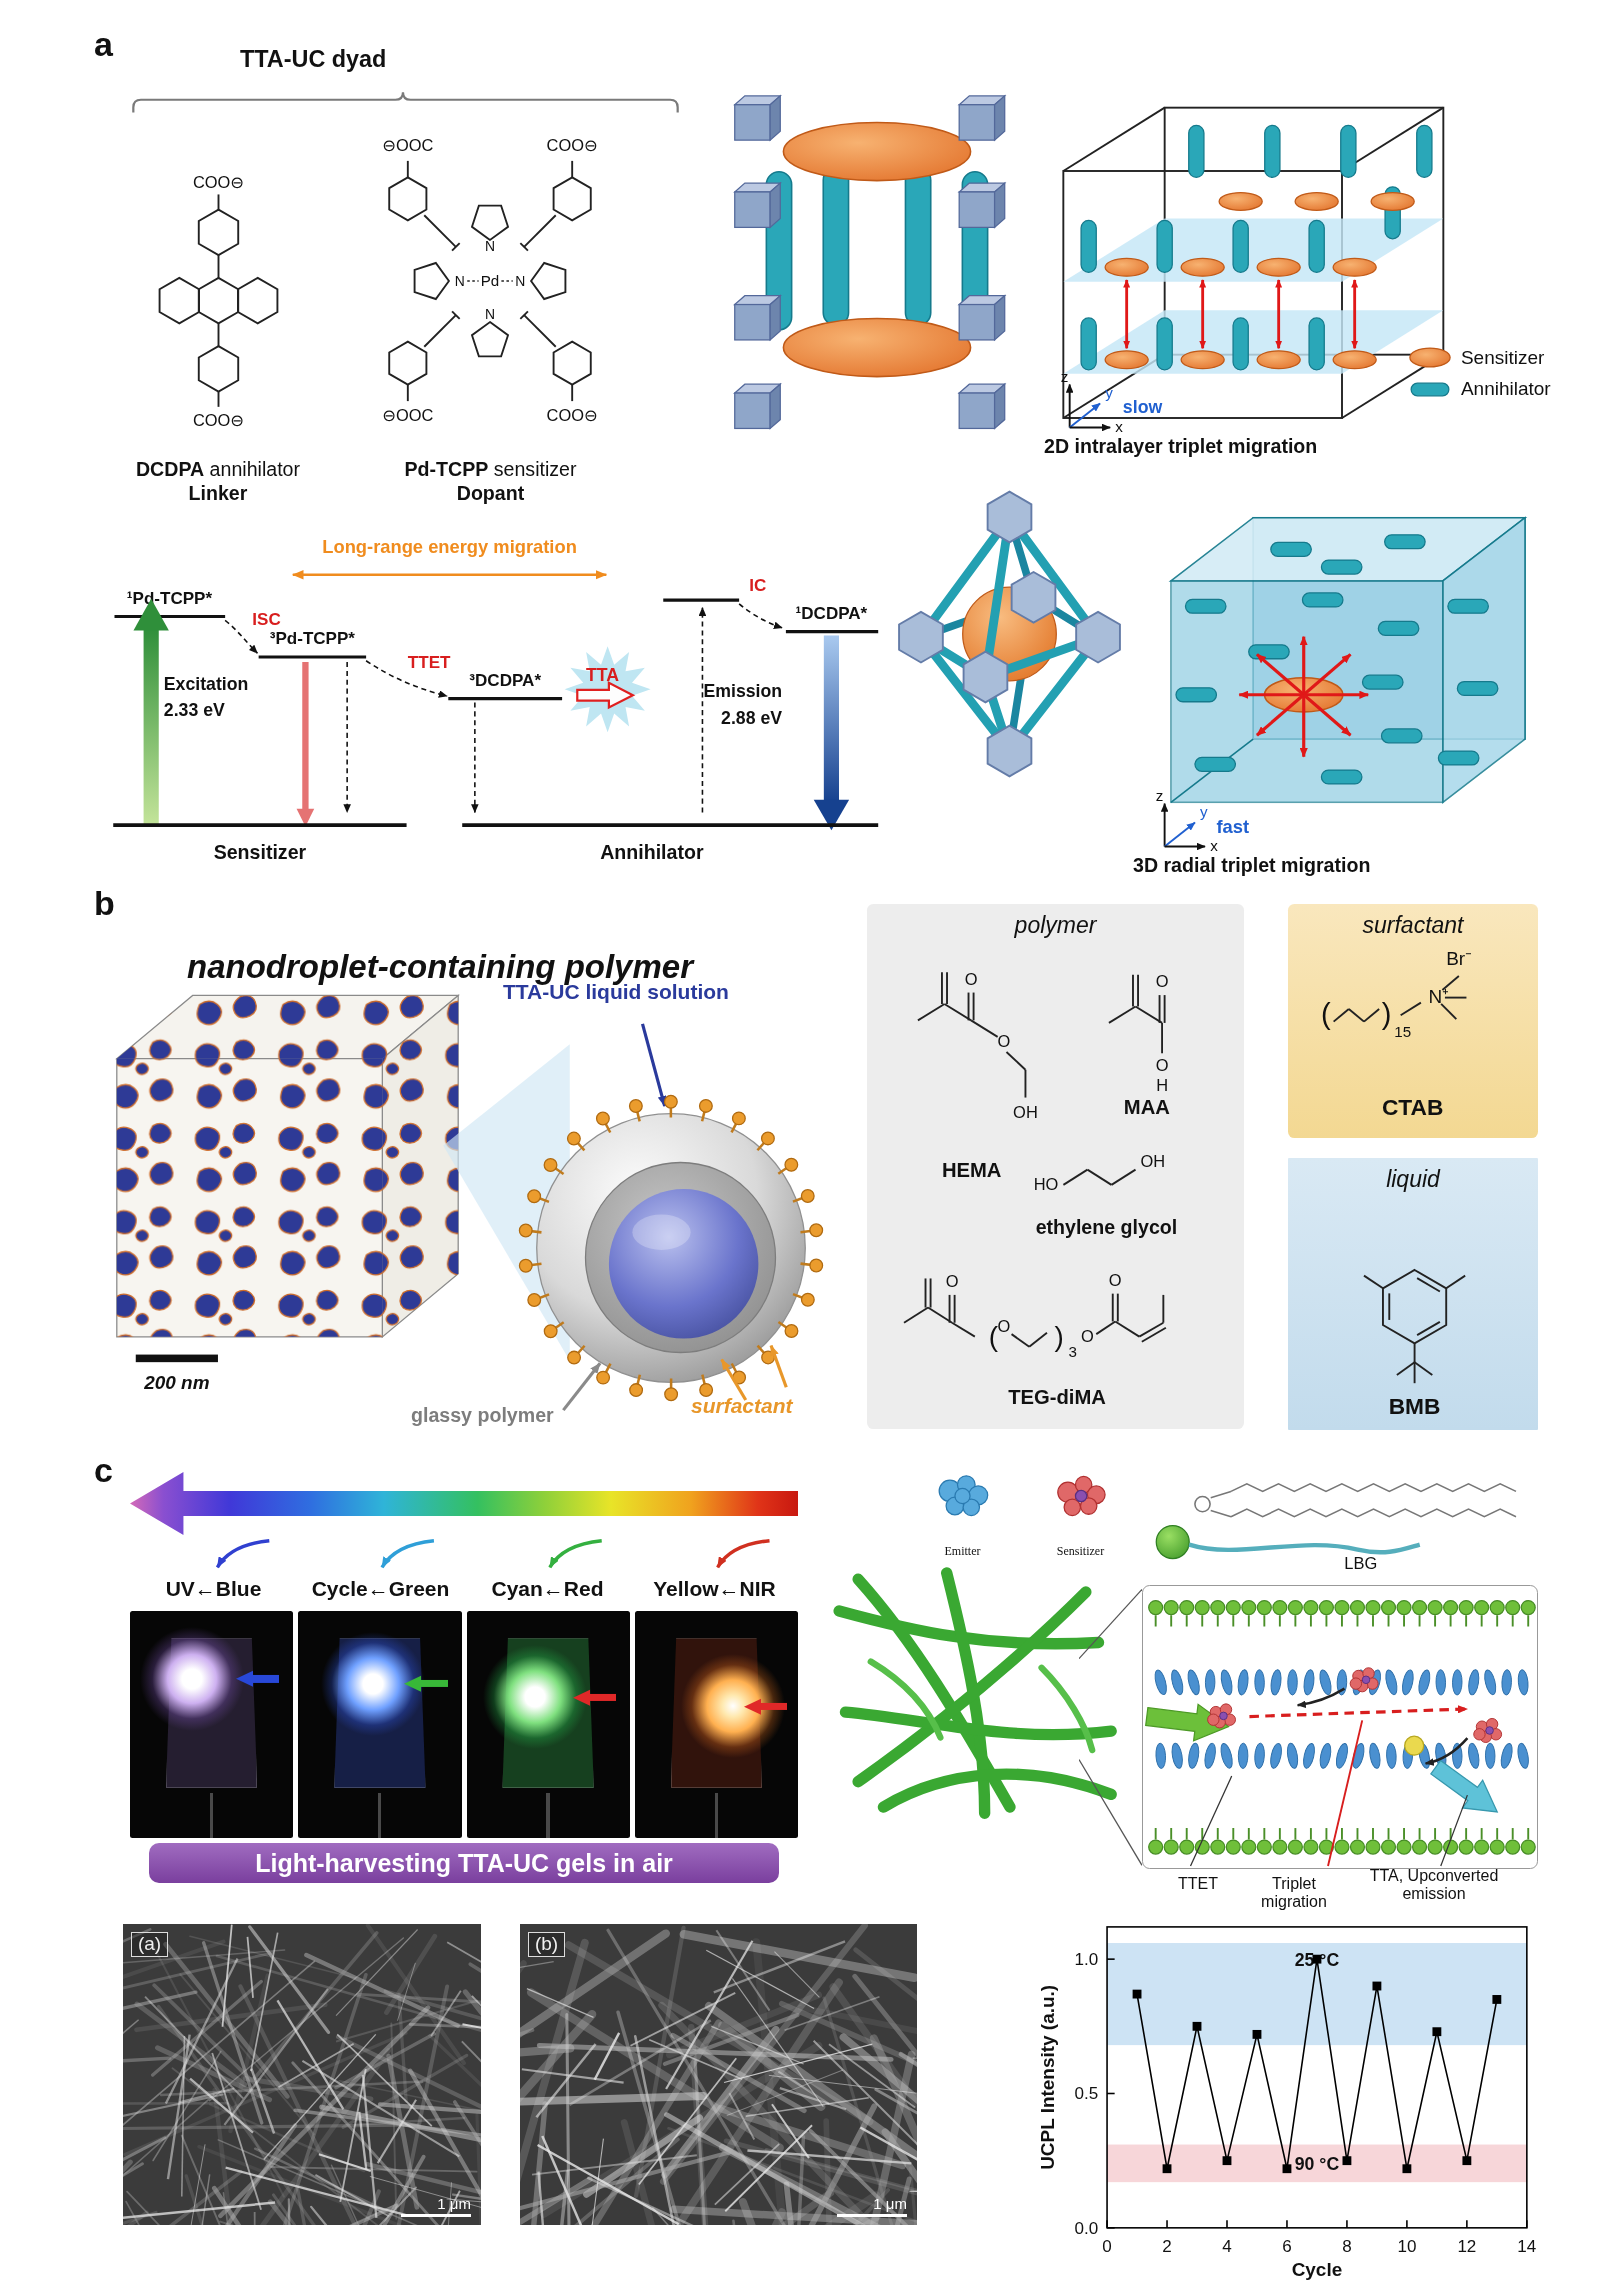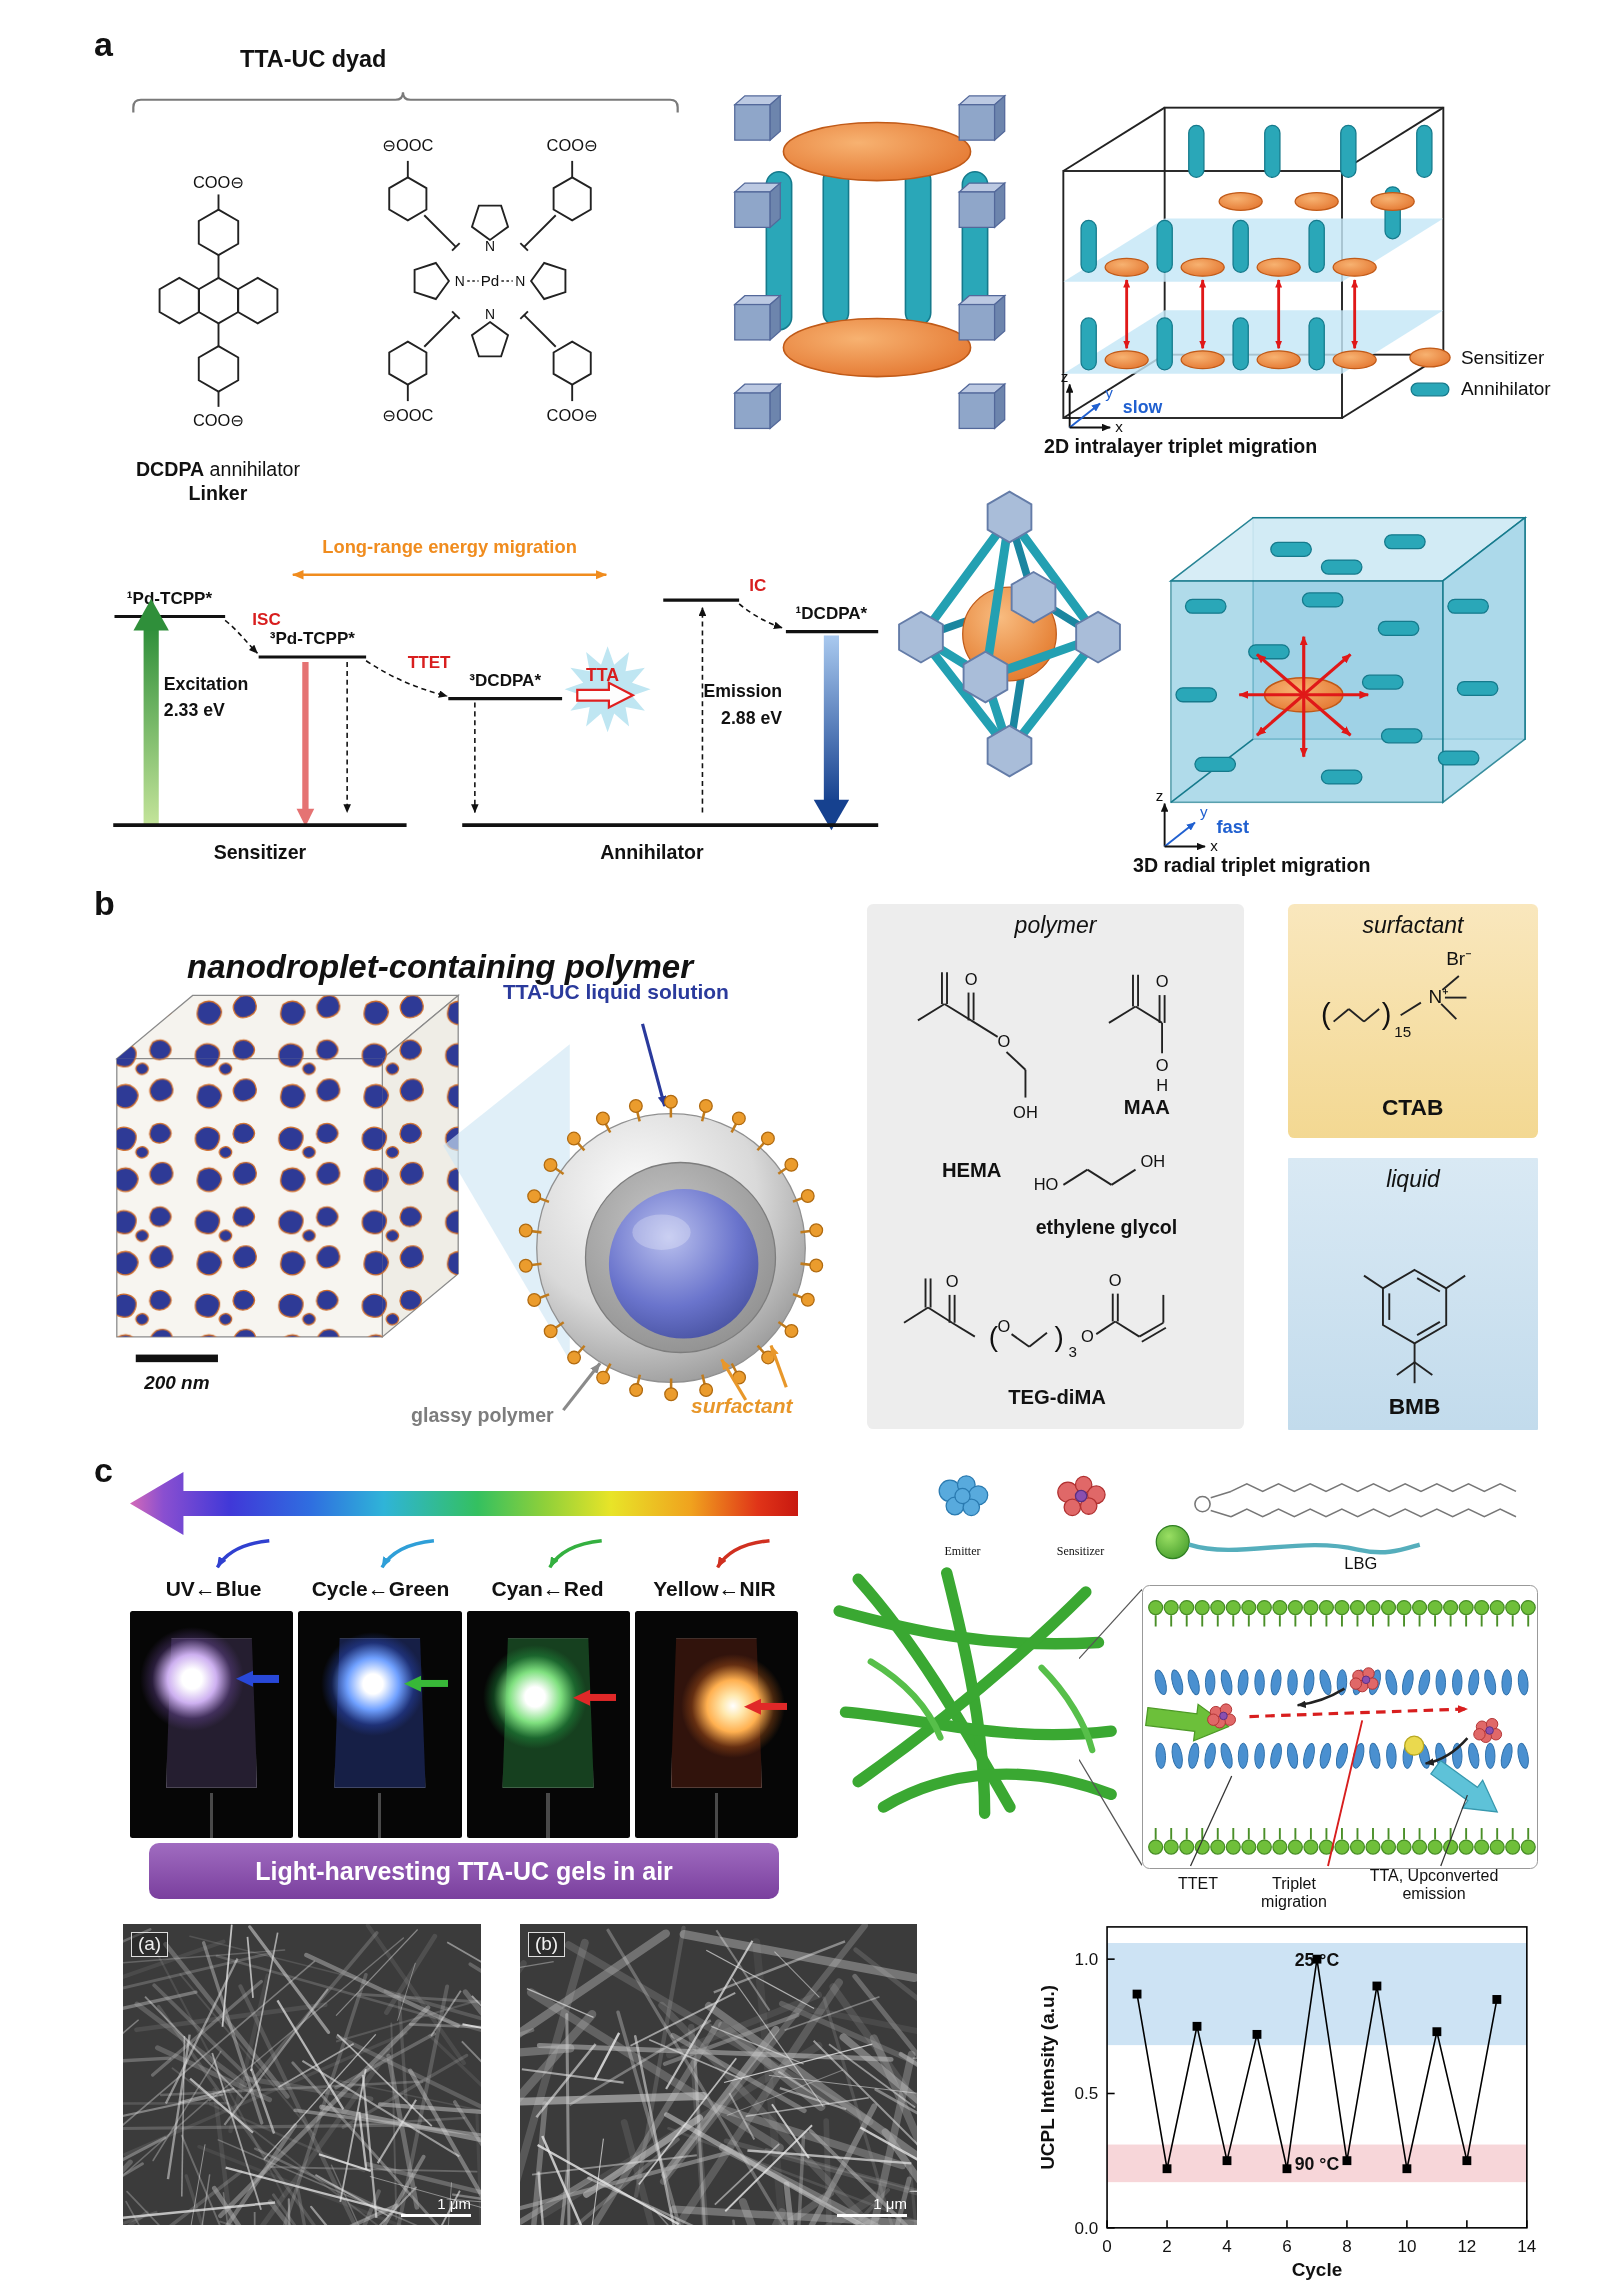--- a/index.html
+++ b/index.html
@@ -119,20 +119,24 @@
       <use href="#hx2" x="410" y="410"></use>
     <line x1="150" y1="116" x2="150" y2="90" class="chem-line"></line>
     <line x1="410" y1="116" x2="410" y2="90" class="chem-line"></line>
     <line x1="150" y1="444" x2="150" y2="470" class="chem-line"></line>
     <line x1="410" y1="444" x2="410" y2="470" class="chem-line"></line>
     <text x="150" y="74" class="fs26" text-anchor="middle">⊖OOC</text>
     <text x="410" y="74" class="fs26" text-anchor="middle">COO⊖</text>
     <text x="150" y="502" class="fs26" text-anchor="middle">⊖OOC</text>
     <text x="410" y="502" class="fs26" text-anchor="middle">COO⊖</text>
   </svg>
+  <div class="abs cap" style="left:326px;top:457px;width:329px">
+    <div><span class="b">Pd-TCPP</span><span> sensitizer</span></div>
+    <div class="b">Dopant</div>
+  </div>
 
   <svg class="abs" style="left:706px;top:63px" width="342" height="392" viewBox="0 0 540 620">
     <defs>
       <radialGradient id="og1" cx="0.4" cy="0.35" r="0.8">
           <stop offset="0" stop-color="#f7b271"></stop>
           <stop offset="1" stop-color="#e2712a"></stop>
         </radialGradient>
       <g id="cub">
         <polygon points="0,14 16,0 72,0 56,14" fill="#bcc9e2" stroke="#53689a" stroke-width="2"></polygon>
         <rect x="0" y="14" width="56" height="56" fill="#8fa6c9" stroke="#53689a" stroke-width="2"></rect>
@@ -689,21 +693,21 @@
       <div class="parrow" style="--c:#e02828;right:8%;top:38%;"></div>
     </div>
     <div class="photo">
       <div class="cuv" style="background:rgba(180,60,30,.25);"></div>
         <div class="stem"></div>
       <div class="glow" style="left:60%;top:42%;background:radial-gradient(circle,#fff 0%,#ffe9b0 14%,#ffb050 34%,rgba(220,110,30,.3) 54%,transparent 68%);"></div>
       <div class="parrow" style="--c:#e02828;right:6%;top:42%;"></div>
     </div>
   </div>
 
-  <div class="abs banner" style="left:149px;top:1843px;width:630px;height:56px">Light-harvesting TTA-UC gels in air</div>
+  <div class="abs banner" style="left:149px;top:1843px;width:630px;height:40px">Light-harvesting TTA-UC gels in air</div>
 
   <div class="abs minilegend" style="left:915px;top:1467px;width:95px">
     <svg width="89" height="63" viewBox="0 0 140 100">
       <g fill="#58aadd" stroke="#2a7ab0" stroke-width="2">
         <circle cx="50" cy="38" r="17"></circle>
           <circle cx="76" cy="28" r="14"></circle>
           <circle cx="95" cy="45" r="15"></circle>
         <circle cx="58" cy="62" r="14"></circle>
           <circle cx="84" cy="64" r="13"></circle>
           <circle cx="70" cy="46" r="12"></circle>

